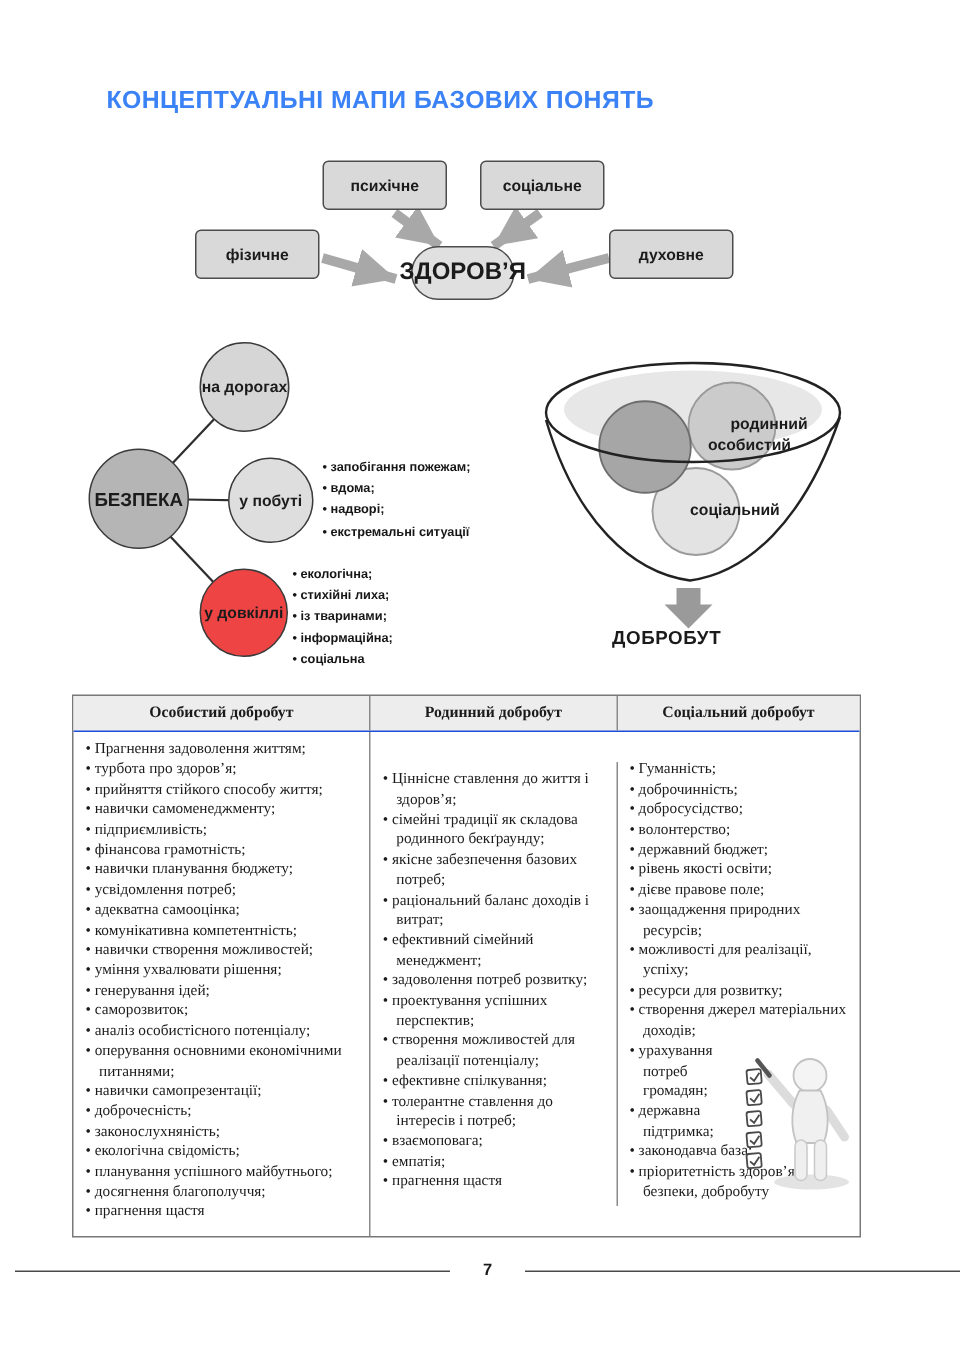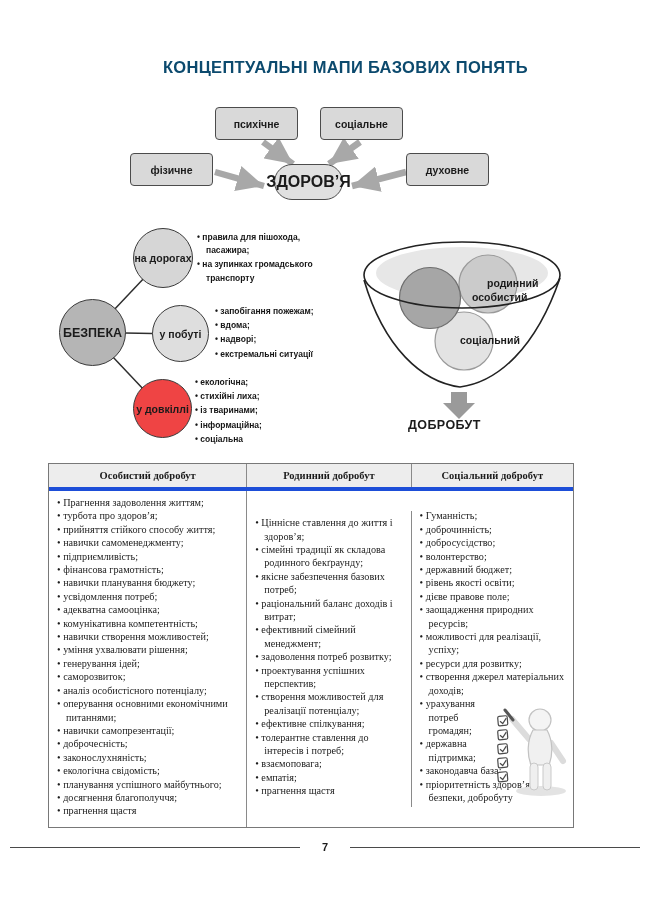--- a/index.html
+++ b/index.html
@@ -1,21 +1,21 @@
 <!DOCTYPE html>
 <html><head>
 <meta charset="utf-8">
 <style>
   html,body{margin:0;padding:0;background:#ffffff;}
   .page{position:relative;width:650px;height:900px;background:#ffffff;overflow:hidden;
         font-family:"Liberation Sans",sans-serif;color:#1b1b1b;}
 
   
-  .title{position:absolute;left:88px;top:58px;width:440px;text-align:right;
-         font:bold 16.5px "Liberation Sans",sans-serif;letter-spacing:.3px;color:#0c4a6e;}
+  .title{position:absolute;left:71px;top:58px;width:440px;text-align:left;
+         font:bold 16.5px "Liberation Sans",sans-serif;letter-spacing:.3px;color:#3b82f6;}
 
   
   .node{position:absolute;background:#d9d9d9;border:1.4px solid #4c4c4c;border-radius:4px;
         display:flex;align-items:center;justify-content:center;
         font:bold 10.5px "Liberation Sans",sans-serif;box-sizing:border-box;}
   .stadium{border-radius:19px;background:#e0e0e0;border-width:1.8px;font-size:16px;}
   .overlay{position:absolute;pointer-events:none;}
 
   
   .circ{position:absolute;border-radius:50%;border:1.4px solid #3a3a3a;box-sizing:border-box;
@@ -26,21 +26,21 @@
   .dlist .li::before{content:"•\00a0";}
 
   
   .flabel{position:absolute;text-align:left;font:bold 10.5px "Liberation Sans",sans-serif;padding-left:28px;}
   .result{position:absolute;left:408px;top:418px;width:105px;
           font:bold 12.5px "Liberation Sans",sans-serif;letter-spacing:.4px;}
 
   
   .tbl{position:absolute;left:48px;top:463px;width:526px;border:1.2px solid #787878;
        box-sizing:border-box;background:#fff;}
-  .thead{display:flex;background:#ededed;border-bottom:4px solid #1d4ed8;}
+  .thead{display:flex;background:#ededed;border-bottom:1px solid #1d4ed8;}
   .th{box-sizing:border-box;padding:6px 2px;text-align:center;
       font:bold 10.5px "Liberation Serif",serif;}
   .tbody{display:flex;align-items:center;}
   .td{box-sizing:border-box;padding:5px 5px 9px 8px;
       font:10.2px/13.4px "Liberation Serif",serif;}
   .c1{width:199px;border-right:1px solid #8a8a8a;}
   .c2{width:165px;border-right:1px solid #8a8a8a;}
   .c3{width:162px;position:relative;}
   .td .li{padding-left:9px;text-indent:-9px;}
   .td .li::before{content:"•\00a0";}
@@ -79,24 +79,20 @@
   <svg class="overlay" style="left:0;top:220px;" width="340" height="230">
     <line x1="95" y1="110" x2="163" y2="38" stroke="#2e2e2e" stroke-width="1.5"></line>
     <line x1="125" y1="113" x2="180" y2="114" stroke="#2e2e2e" stroke-width="1.5"></line>
     <line x1="95" y1="118" x2="162" y2="189" stroke="#2e2e2e" stroke-width="1.5"></line>
   </svg>
   <div class="circ" style="left:59px;top:299px;width:67px;height:67px;background:#b5b5b5;font-size:12.5px;">БЕЗПЕКА</div>
   <div class="circ" style="left:133px;top:228px;width:60px;height:60px;background:#d6d6d6;">на дорогах</div>
   <div class="circ" style="left:152px;top:305px;width:57px;height:57px;background:#dedede;">у побуті</div>
   <div class="circ" style="left:133px;top:379px;width:59px;height:59px;background:#ef4444;">у довкіллі</div>
 
-  <div class="dlist" style="left:197px;top:231px;width:141px;">
-      <div class="li">правила для пішохода, пасажира;</div>
-      <div class="li">на зупинках громадського транспорту</div>
-    </div>
   <div class="dlist" style="left:215px;top:305px;width:124px;">
       <div class="li">запобігання пожежам;</div>
       <div class="li">вдома;</div>
       <div class="li">надворі;</div>
       <div class="li">екстремальні ситуації</div>
     </div>
   <div class="dlist" style="left:195px;top:376px;width:115px;">
       <div class="li">екологічна;</div>
       <div class="li">стихійні лиха;</div>
       <div class="li">із тваринами;</div>

